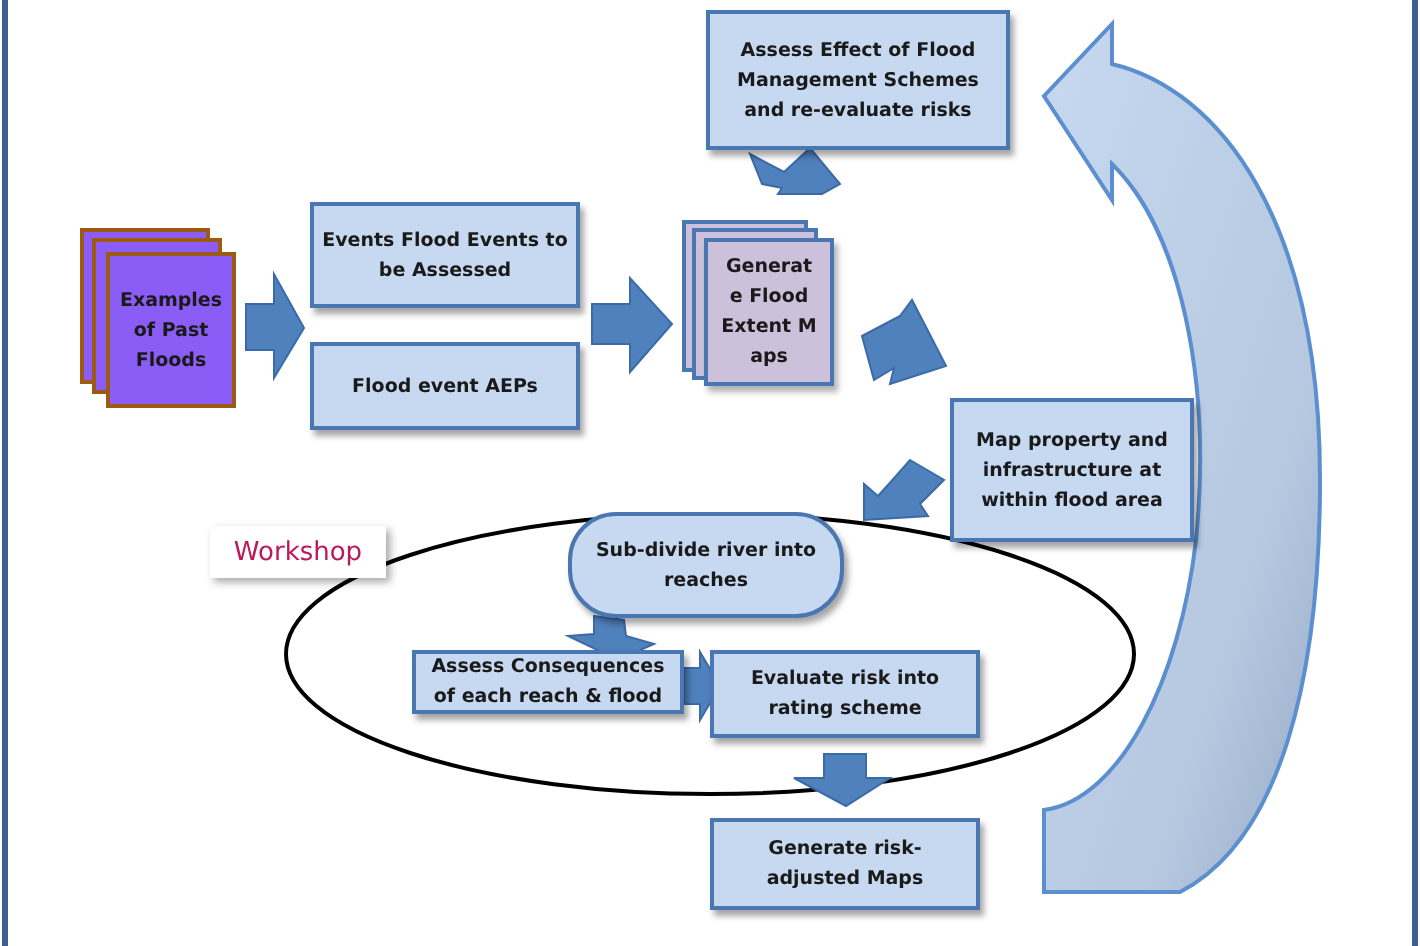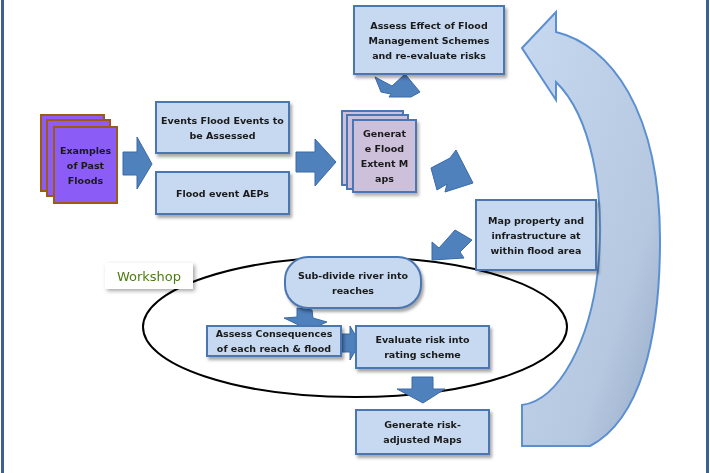--- a/index.html
+++ b/index.html
@@ -9,21 +9,21 @@
   svg.bg{position:absolute;left:0;top:0;}
   .box{position:absolute;box-sizing:border-box;background:#c6d9f1;border:2px solid #4a76b2;
        box-shadow:2px 3px 3px rgba(0,0,0,0.35);display:flex;align-items:center;justify-content:center;
        text-align:center;font-weight:bold;font-size:9.5px;line-height:15px;color:#1a1a1a;padding:0 4px;}
   .doc{position:absolute;box-sizing:border-box;border:2px solid #9c5a12;background:#8b5cf6;}
   .doc-main{display:flex;align-items:center;justify-content:center;text-align:center;font-weight:bold;font-size:9.5px;line-height:15px;color:#1a1a1a;}
   .mdoc{position:absolute;box-sizing:border-box;border:2px solid #4a76b2;background:#ccc0da;}
   .mdoc-main{display:flex;align-items:center;justify-content:center;text-align:center;font-weight:bold;font-size:9.5px;line-height:15px;color:#1a1a1a;box-shadow:2px 3px 3px rgba(0,0,0,0.3);}
   .workshop{position:absolute;left:105px;top:263px;width:88px;height:26px;background:#fff;
             box-shadow:2px 2px 4px rgba(0,0,0,0.35);display:flex;align-items:center;justify-content:center;
-            font-size:13px;color:#4d7c0f;}
+            font-size:13px;color:#be185d;}
 </style>
 </head>
 <body>
 
 <div class="frame-l"></div>
 <div class="frame-r"></div>
 
 <svg class="bg" width="710" height="473" viewBox="0 0 710 473">
   <defs>
     <linearGradient id="fbGrad" x1="0" y1="0" x2="1" y2="1">

